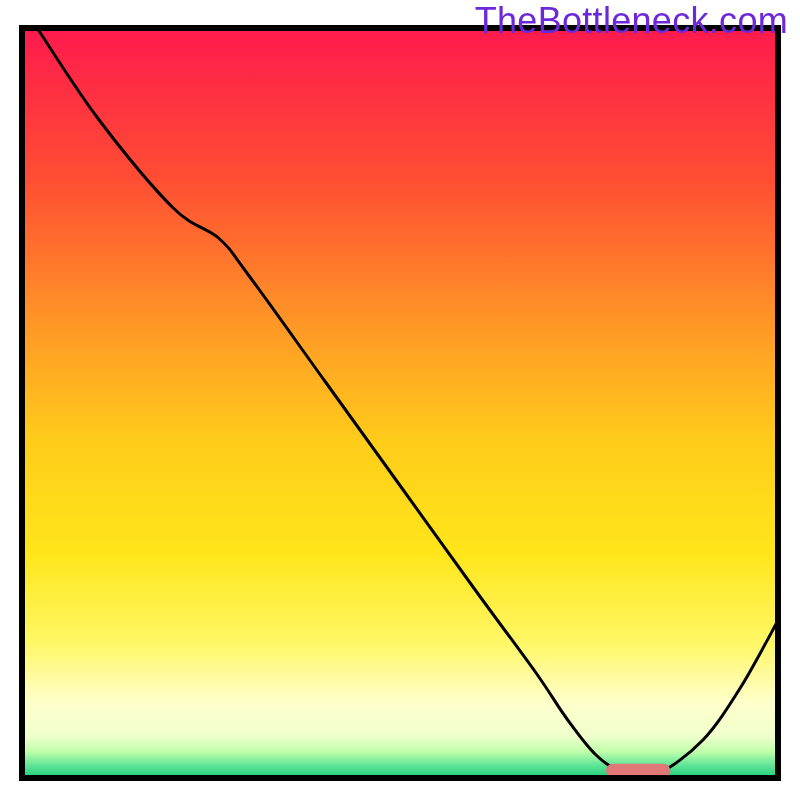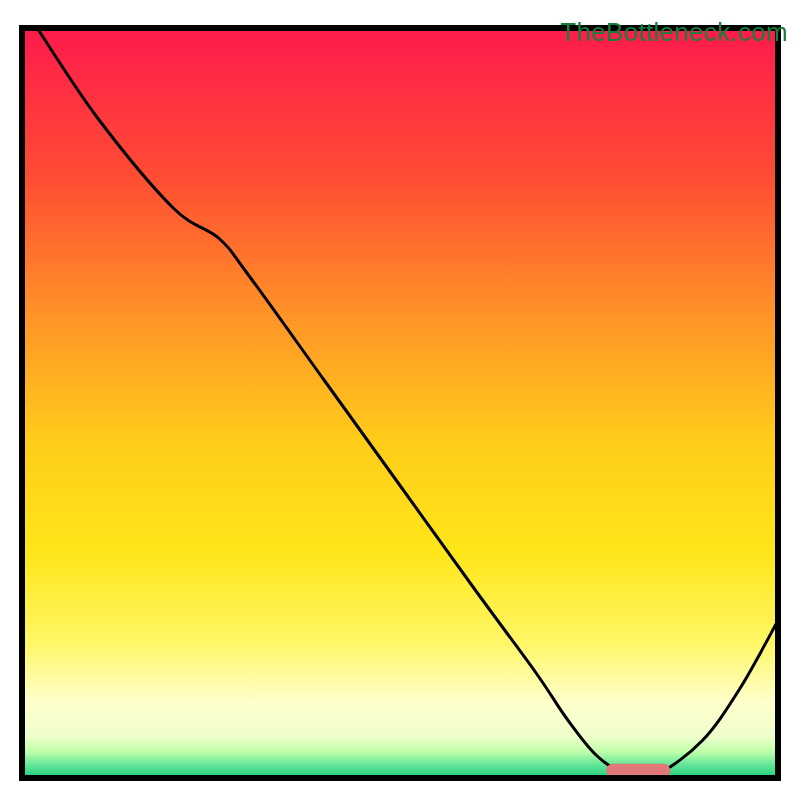--- a/index.html
+++ b/index.html
@@ -13,26 +13,25 @@
   .chart-container {
     position: relative;
     width: 800px;
     height: 800px;
     overflow: hidden;
   }
   .watermark {
     position: absolute;
     top: 0px;
     right: 12px;
-    font-size: 26px;
+    font-size: 36px;
     font-weight: 500;
-    color: #15803d;
+    color: #6d28d9;
     z-index: 30;
     letter-spacing: 0.3px;
-    margin-top: 17px;
   }
   svg.plot {
     position: absolute;
     left: 0;
     top: 0;
   }
 </style>
 </head>
 <body>
 

